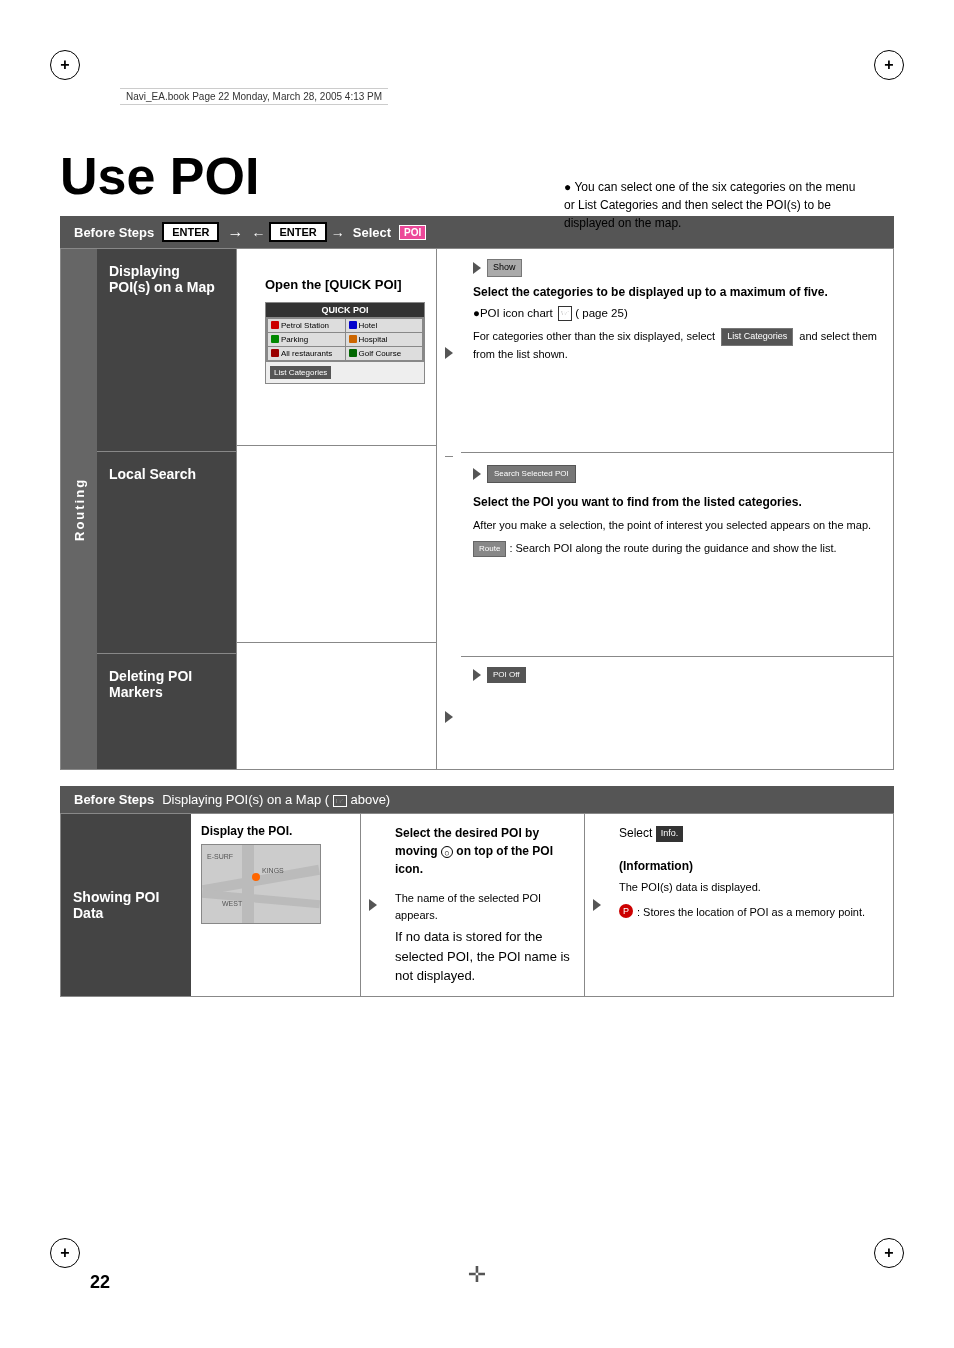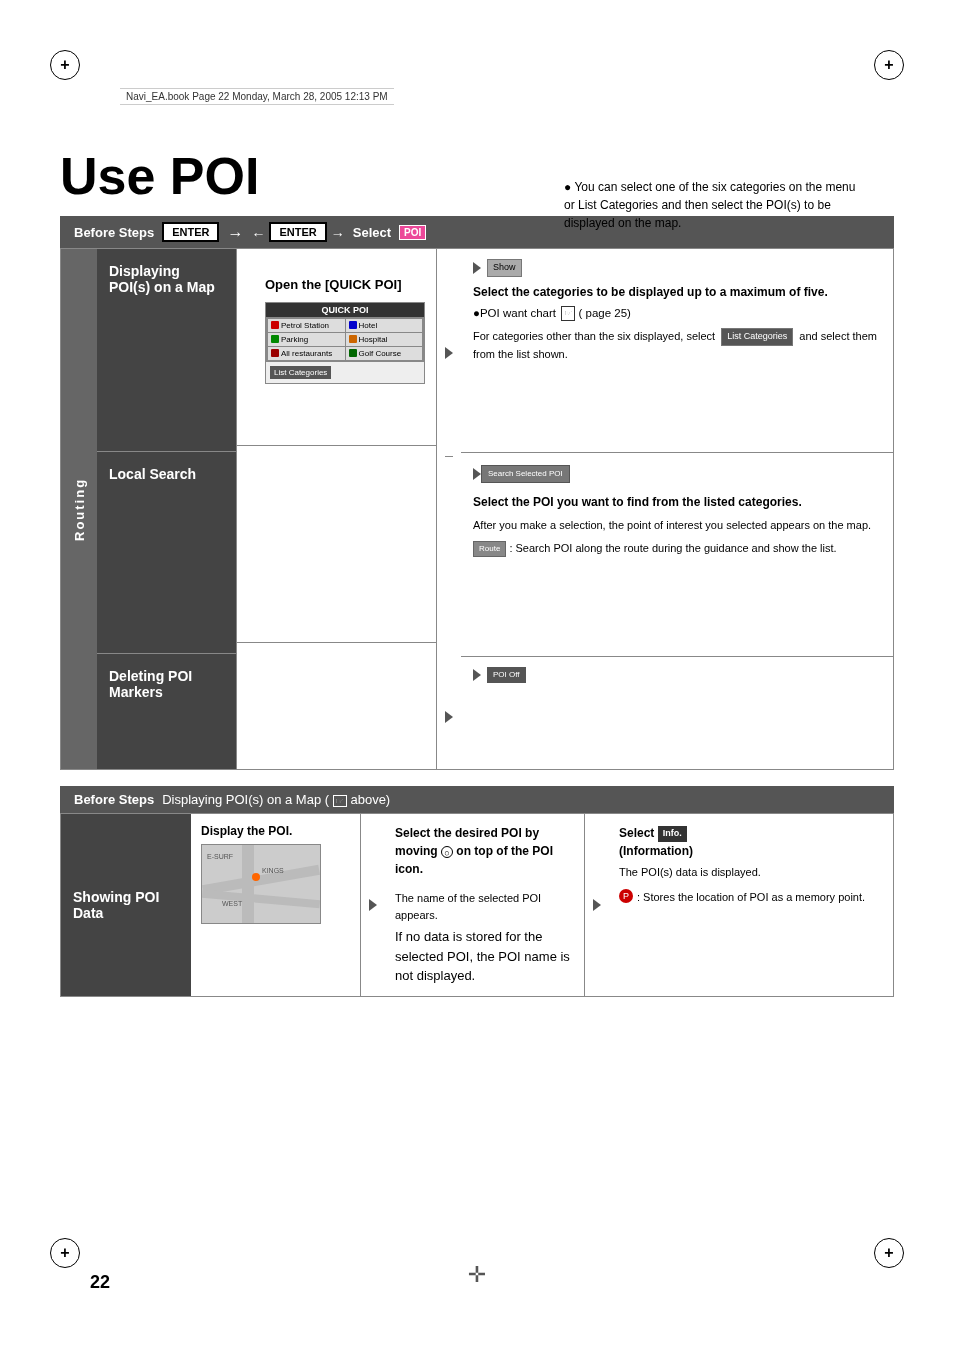--- a/index.html
+++ b/index.html
@@ -412,22 +412,22 @@
       font-size: 12px;
     }
 
     .poi-data-right {
       flex: 1;
       padding: 10px;
       font-size: 11px;
       line-height: 1.5;
     }
     .poi-data-right-title {
-      font-weight: bold;
-      margin-bottom: 0;
+      font-weight: normal;
+      margin-bottom: 15px;
       font-size: 12px;
     }
 
     .info-btn {
       background: #333;
       color: #fff;
       font-size: 9px;
       padding: 1px 5px;
       display: inline-block;
       vertical-align: middle;
@@ -513,21 +513,21 @@
 <body>
 
 <div class="page-container">
 
   <div class="reg-mark reg-tl"></div>
   <div class="reg-mark reg-tr"></div>
   <div class="reg-mark reg-bl"></div>
   <div class="reg-mark reg-br"></div>
 
   <div class="file-info">
-    <span>Navi_EA.book  Page 22  Monday, March 28, 2005  12:13 PM</span>
+    <span>Navi_EA.book  Page 22  Monday, March 28, 2005  4:13 PM</span>
   </div>
 
   <div class="main-content">
     <div class="page-title">Use POI</div>
 
     <div class="intro-text">
       <span>●</span>
       <span>You can select one of the six categories on the menu or List Categories and then select the POI(s) to be displayed on the map.</span>
     </div>
 
@@ -624,35 +624,35 @@
 
       <div class="right-col">
 
         <div class="right-section display">
           <div class="show-arrow-row">
             <div class="tri-right"></div>
             <span class="small-btn show">Show</span>
           </div>
           <div class="right-title">Select the categories to be displayed up to a maximum of five.</div>
           <div style="margin-top:4px;">
-            <span>●POI want chart</span>
+            <span>●POI icon chart</span>
             <span style="margin-left:2px;">
               <span class="page-ref-icon">☞</span>
               <span>( page 25)</span>
             </span>
           </div>
           <div style="margin-top:6px; font-size:11px; line-height:1.5;">
             <span>For categories other than the six displayed, select</span>
             <span class="small-btn dark" style="margin:0 3px;">List Categories</span>
             <span>and select them from the list shown.</span>
           </div>
         </div>
 
         <div class="right-section local">
-          <div style="display:flex;align-items:center;gap:0;margin-bottom:8px;">
+          <div style="display:flex;align-items:center;gap:6px;margin-bottom:8px;">
             <div class="tri-right"></div>
             <span class="search-sel-btn">Search Selected POI</span>
           </div>
           <div class="right-title">Select the POI you want to find from the listed categories.</div>
           <div style="margin-top:6px;font-size:11px;line-height:1.5;">
             <span>After you make a selection, the point of interest you selected appears on the map.</span>
           </div>
           <div style="margin-top:6px;font-size:11px;line-height:1.5;">
             <span class="route-btn">Route</span>
             <span>: Search POI along the route during the guidance and show the list.</span>

